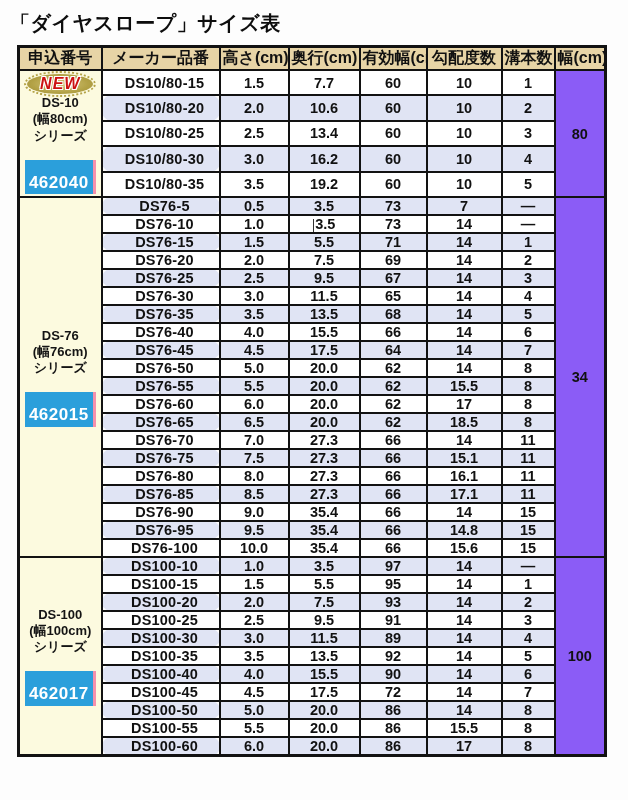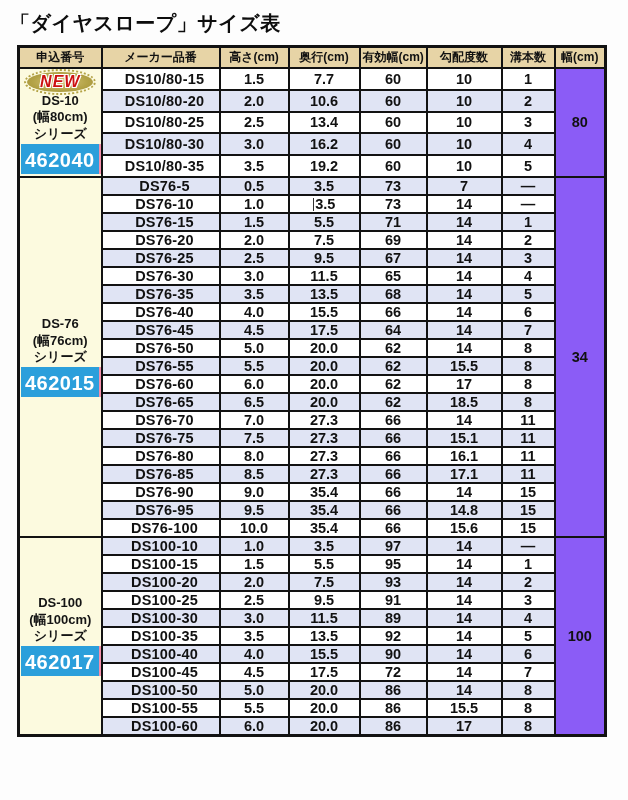--- a/index.html
+++ b/index.html
@@ -22,37 +22,37 @@
     border:3px solid #121212;
   }
   .size-table th,.size-table td{
     border:2px solid #121212;
     padding:0 2px;
     font-weight:bold;
     overflow:hidden;white-space:nowrap;
   }
   .size-table thead th{
     background:var(--header-tan,#e7d4a6);
-    height:19px;font-size:12px;text-align:center;
+    height:19px;font-size:16px;text-align:center;
   }
   .size-table tbody td{height:15.9px;font-size:14.5px;text-align:center;}
-  td.part-cell{text-align:left;padding-left:10px;font-size:15px;letter-spacing:0.2px;}
+  td.part-cell{text-align:left;padding-left:10px;font-size:15px;letter-spacing:0.2px;border-radius:10px;}
   tr.stripe td.data-cell{background:var(--stripe-lavender,#e0e4f4);}
   tr:not(.stripe) td.data-cell{background:#ffffff;}
   td.group-cell{
     background:var(--group-yellow,#fcfadf);
     text-align:center;vertical-align:middle;font-size:13.5px;line-height:1.25;
     padding:2px 1px;
   }
   td.width-cell{background:#8b5cf6;font-size:15px;}
   .series-line{display:block;font-size:13px;font-weight:bold;color:#141414;}
   .order-badge{
-    display:inline-block;margin-top:2px;padding:4px 4px 1px 4px;
+    display:inline-block;margin-top:16px;padding:12px 4px 1px 4px;
     background:var(--accent-blue,#2b9fdb);
-    color:#ffffff;font-size:20px;font-weight:bold;
+    color:#ffffff;font-size:17px;font-weight:bold;
     border-right:3px solid var(--badge-pink,#f590ac);
     letter-spacing:0.5px;
   }
   .new-badge{
     display:inline-block;width:66px;height:20px;line-height:19px;
     margin:1px auto 1px auto;
     background:radial-gradient(ellipse at center, #d8c97e 0%, var(--new-gold,#b3a246) 60%, #9e8c35 100%);
     border-radius:50%;
     outline:2px dotted #b3a246;outline-offset:1px;
     font-size:16px;font-style:italic;font-weight:bold;

